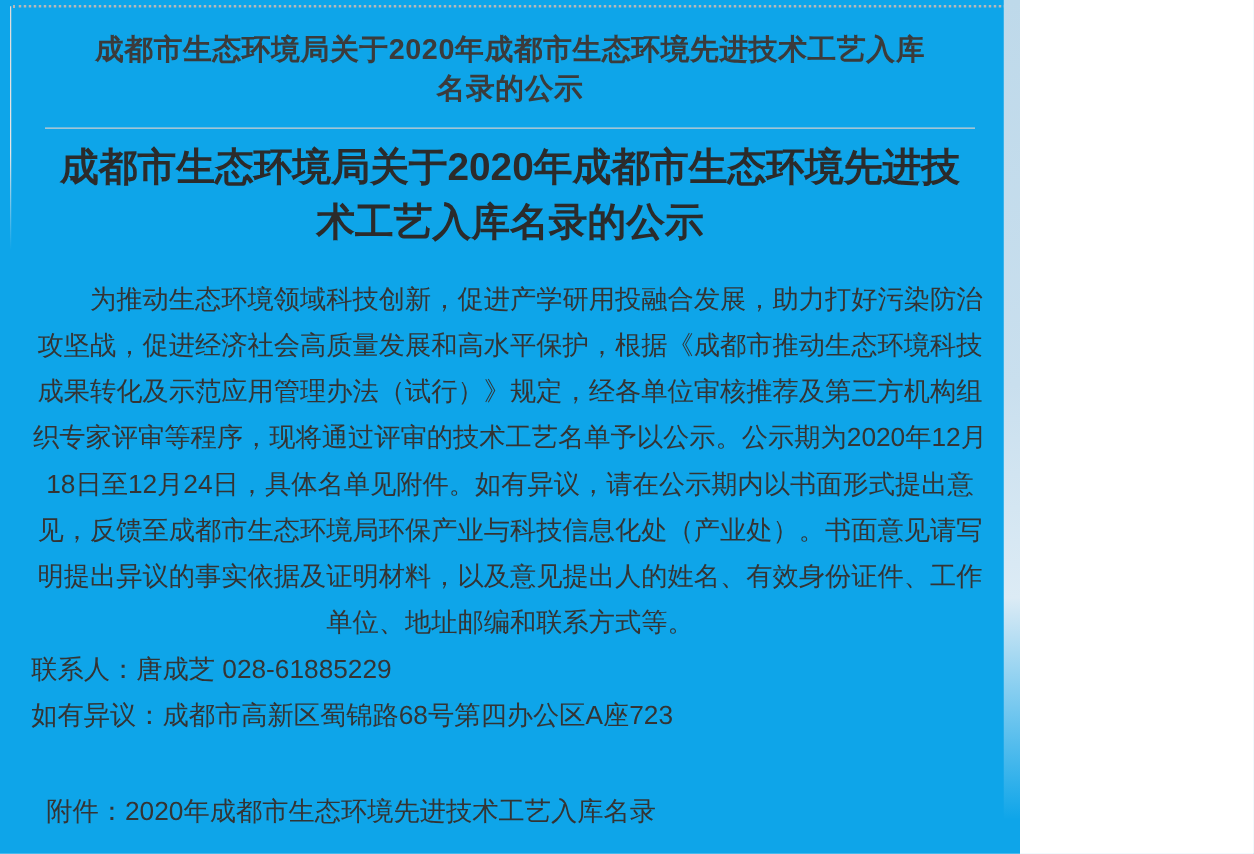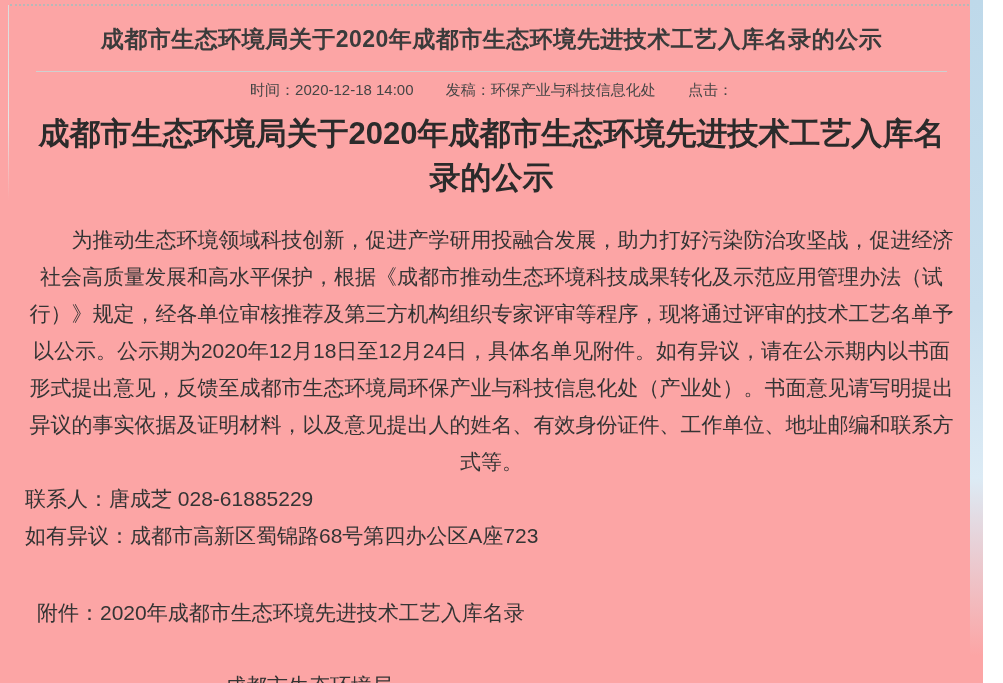--- a/index.html
+++ b/index.html
@@ -4,22 +4,22 @@
 <style>
   html, body { margin: 0; padding: 0; background: #ffffff; }
   body {
     width: 1003px; height: 683px;
     font-family: "Liberation Sans", "DejaVu Sans", sans-serif;
     color: #333;
     overflow: hidden;
   }
   .page {
     position: relative;
-    width: 983px; height: 683px;
-    background: #fca5a5;
+    width: 816px; height: 683px;
+    background: #0ea5e9;
     overflow: hidden;
   }
   .top-dotted {
     position: absolute; top: 4px; left: 10px; width: 975px; height: 0;
     border-top: 2px dotted #b8b8b8;
   }
   .left-line {
     position: absolute; left: 8px; top: 5px; width: 1px; height: 195px;
     background: linear-gradient(180deg, #dcdcdc 0%, #e6e6e6 60%, rgba(230,230,230,0) 100%);
   }
@@ -74,25 +74,20 @@
 <div class="page">
 
   <div class="top-dotted"></div>
   <div class="left-line"></div>
   <div class="right-band"></div>
 
   <div class="header-title">成都市生态环境局关于2020年成都市生态环境先进技术工艺入库名录的公示</div>
 
   <div class="header-sep"></div>
 
-  <div class="meta-row">
-    <span class="meta-item"><span>时间：</span><span>2020-12-18 14:00</span></span>
-    <span class="meta-item"><span>发稿：</span><span>环保产业与科技信息化处</span></span>
-    <span class="meta-item"><span>点击：</span></span>
-  </div>
 
   <h1 class="heading">成都市生态环境局关于2020年成都市生态环境先进技术工艺入库名录的公示</h1>
 
   <div class="body-block">
 
     <p class="para">为推动生态环境领域科技创新，促进产学研用投融合发展，助力打好污染防治攻坚战，促进经济社会高质量发展和高水平保护，根据《成都市推动生态环境科技成果转化及示范应用管理办法（试行）》规定，经各单位审核推荐及第三方机构组织专家评审等程序，现将通过评审的技术工艺名单予以公示。公示期为2020年12月18日至12月24日，具体名单见附件。如有异议，请在公示期内以书面形式提出意见，反馈至成都市生态环境局环保产业与科技信息化处（产业处）。书面意见请写明提出异议的事实依据及证明材料，以及意见提出人的姓名、有效身份证件、工作单位、地址邮编和联系方式等。</p>
 
     <p class="contact-line">联系人：唐成芝  028-61885229</p>
 
     <p class="contact-line">如有异议：成都市高新区蜀锦路68号第四办公区A座723</p>

